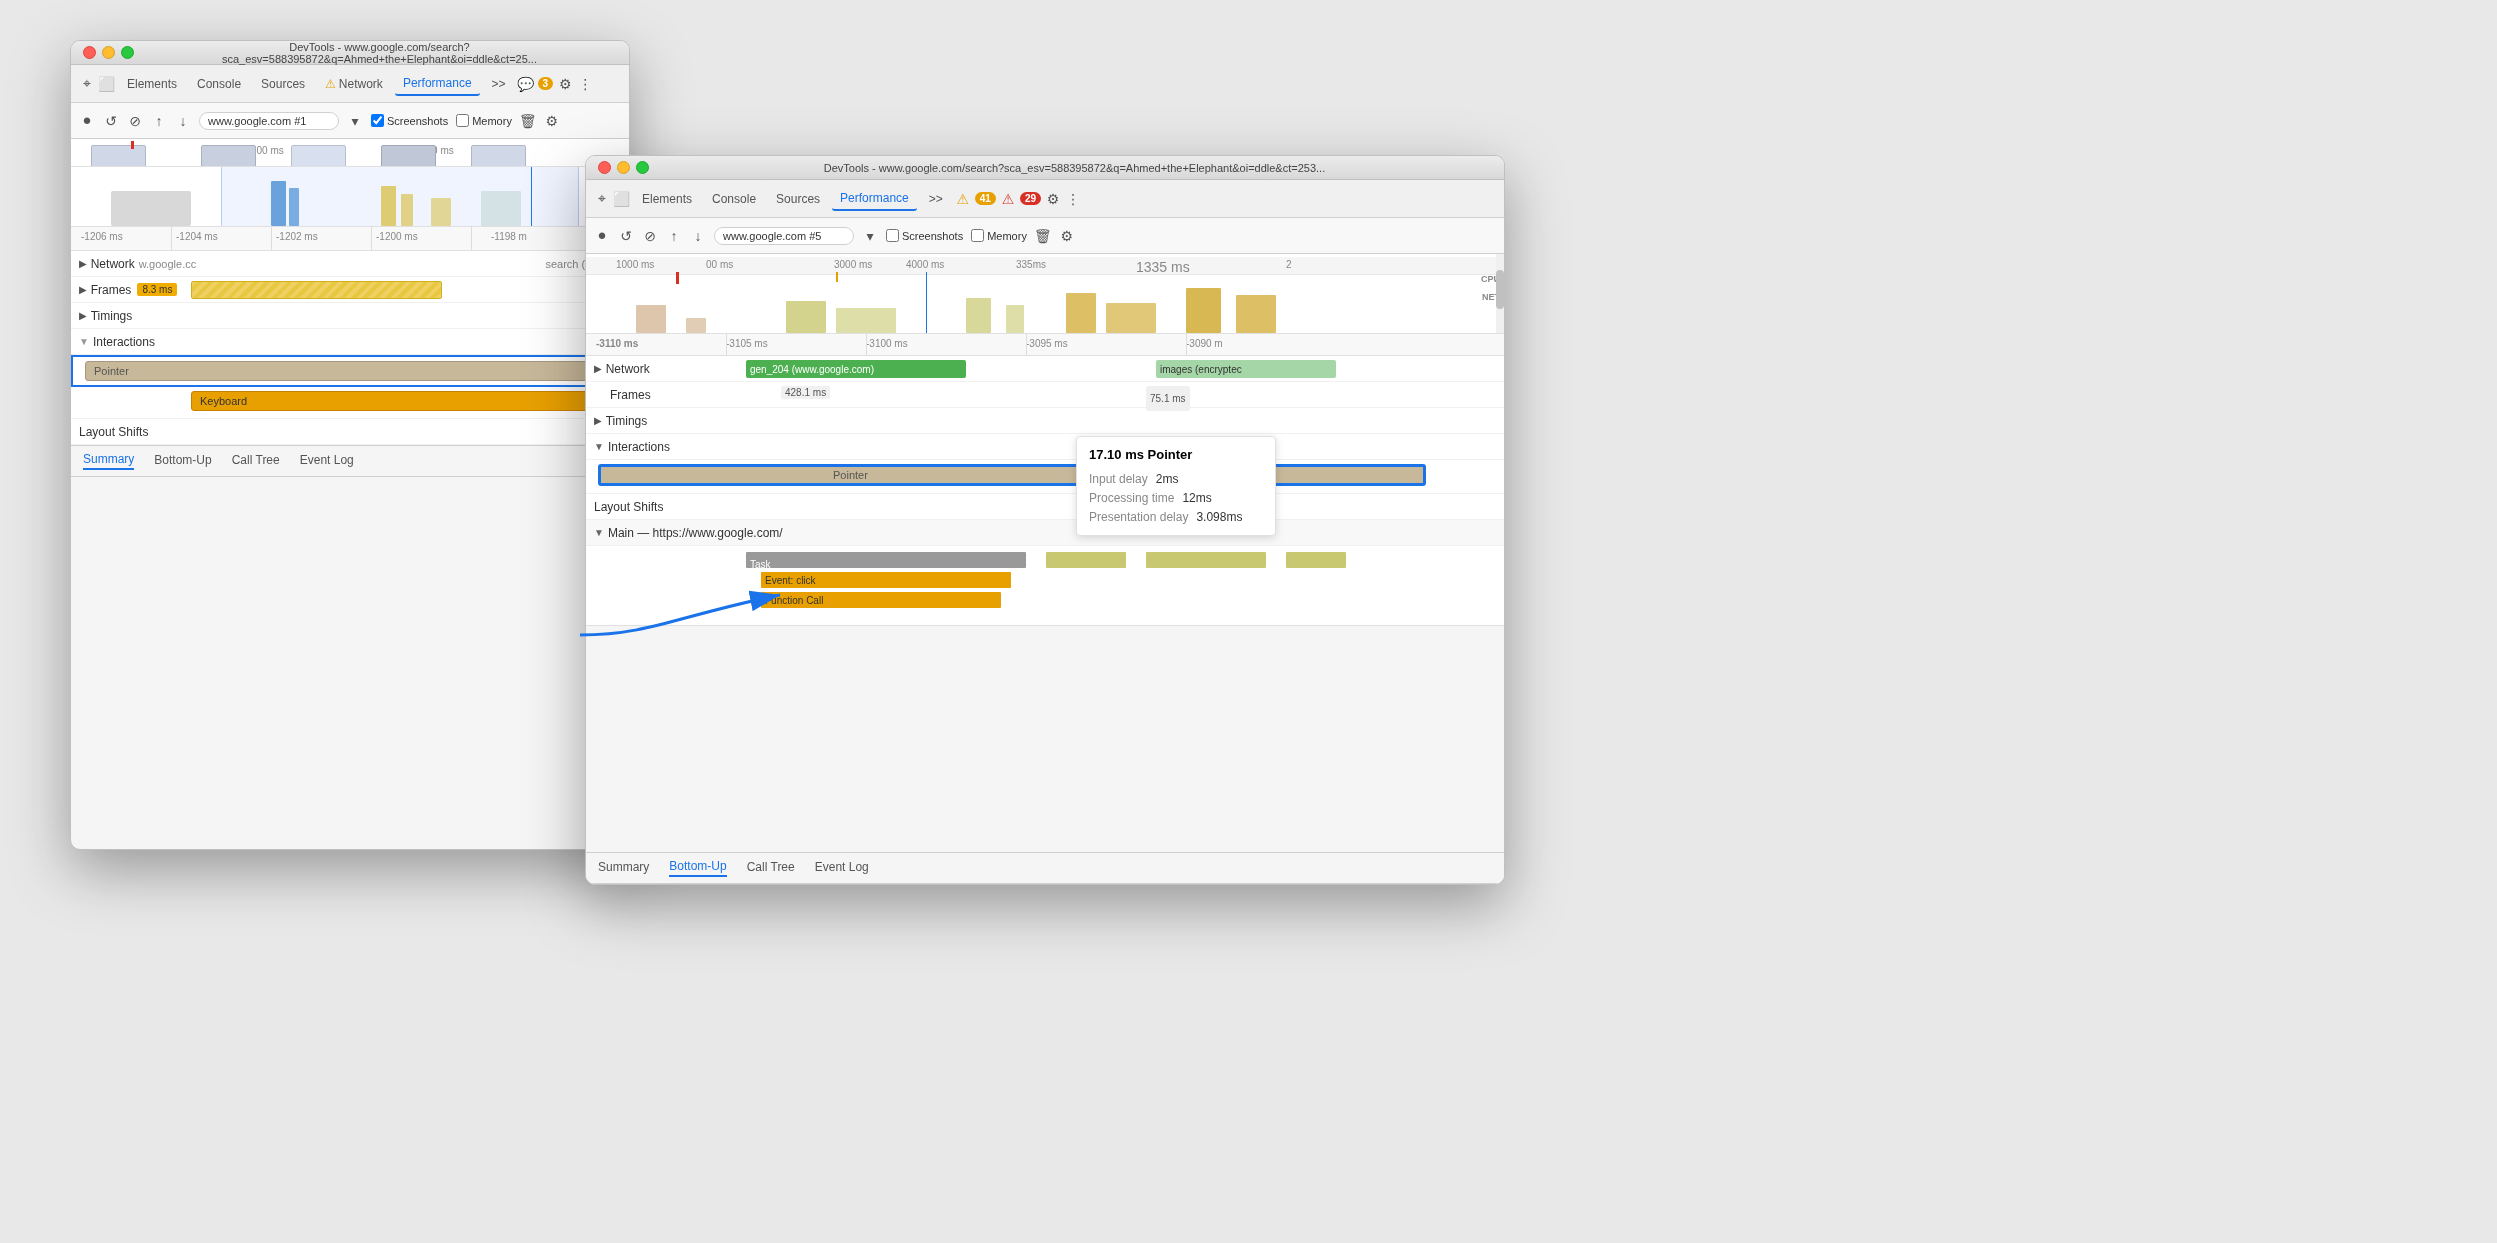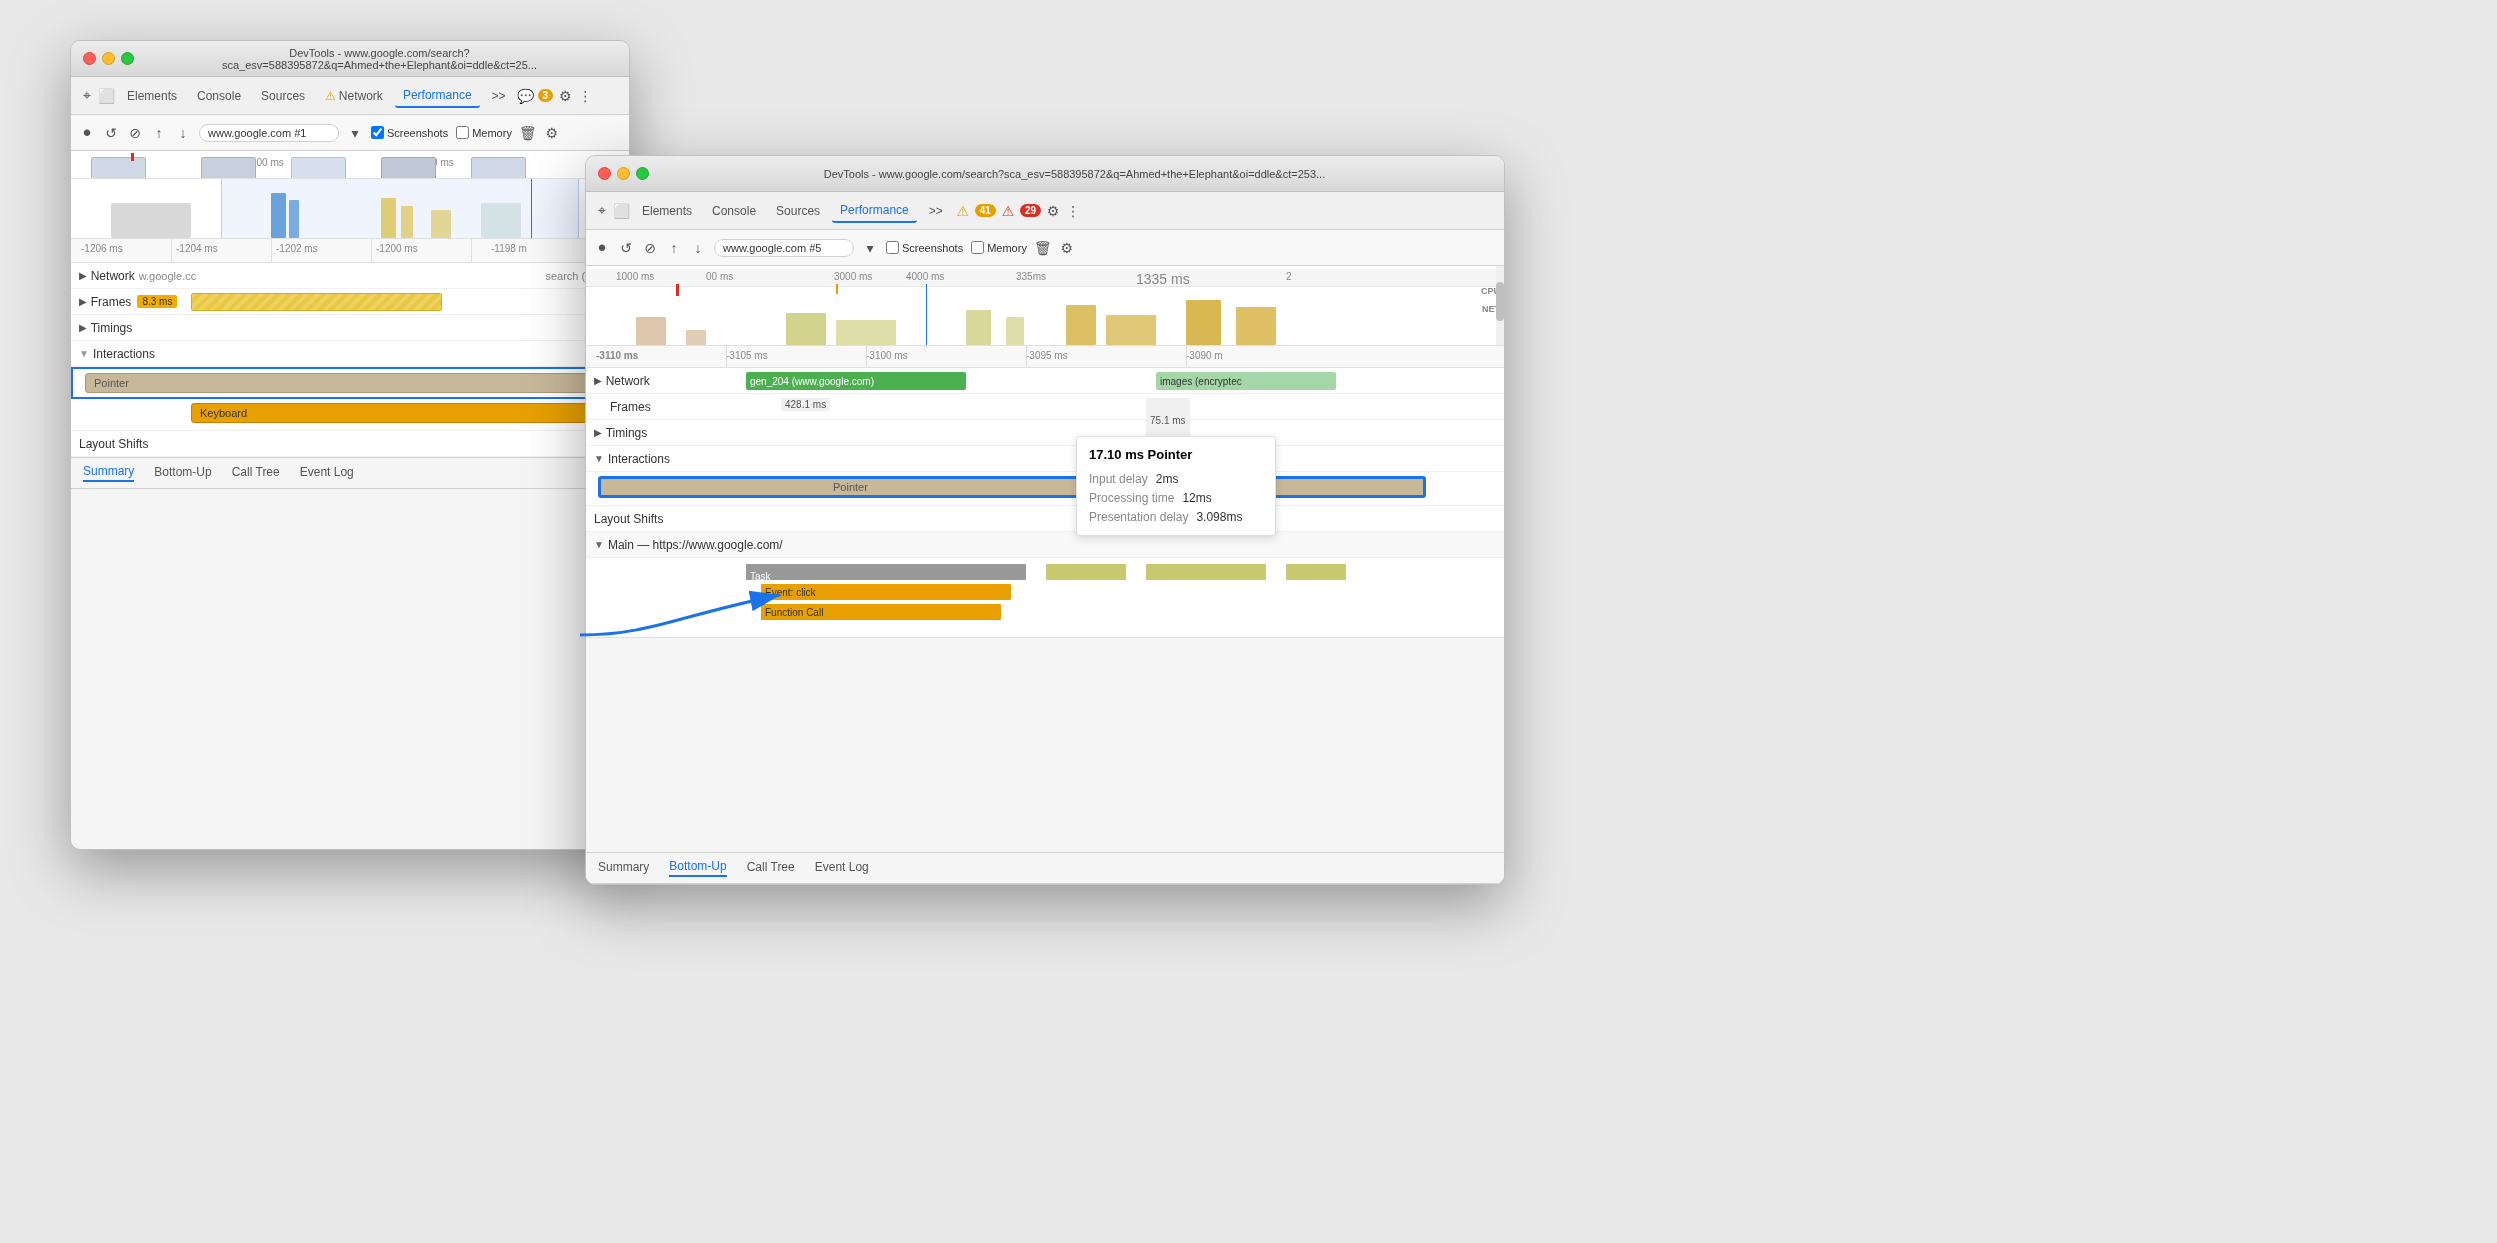--- a/index.html
+++ b/index.html
@@ -18,21 +18,21 @@
       position: absolute;
       background: #f5f5f5;
       border-radius: 10px;
       box-shadow: 0 20px 60px rgba(0,0,0,0.35);
       overflow: hidden;
       border: 1px solid #c0c0c0;
     }
 
     .window-titlebar {
       background: linear-gradient(180deg, #ececec 0%, #d8d8d8 100%);
-      height: 36px;
+      height: 24px;
       display: flex;
       align-items: center;
       padding: 0 12px;
       gap: 8px;
       border-bottom: 1px solid #c0c0c0;
     }
 
     .traffic-lights {
       display: flex;
       gap: 6px;
@@ -556,21 +556,21 @@
       </div>
       <div style="position:absolute;left:570px;top:4px;height:18px;width:180px;background:#a5d6a7;border-radius:2px;display:flex;align-items:center;padding-left:4px;">
         <span style="font-size:10px;color:#333;">images (encryptec</span>
       </div>
     </div>
 
     <div class="panel-row" style="position:relative;">
       <span class="arrow"></span>
       <span class="panel-row-label" style="margin-left:12px;">Frames</span>
       <span style="position:absolute;left:195px;top:4px;font-size:10px;color:#555;background:#f0f0f0;padding:1px 4px;border-radius:2px;">428.1 ms</span>
-      <span style="position:absolute;left:560px;top:4px;font-size:10px;color:#555;background:#f0f0f0;padding:17px 4px;border-radius:2px;">75.1 ms</span>
+      <span style="position:absolute;left:560px;top:4px;font-size:10px;color:#555;background:#f0f0f0;padding:7px 4px;border-radius:2px;">75.1 ms</span>
     </div>
 
     <div class="panel-row">
       <span class="arrow">▶</span>
       <span class="panel-row-label">Timings</span>
     </div>
 
     <div class="panel-row" style="position:relative;">
       <span class="arrow" style="color:#666;">▼</span>
       <span class="panel-row-label">Interactions</span>

